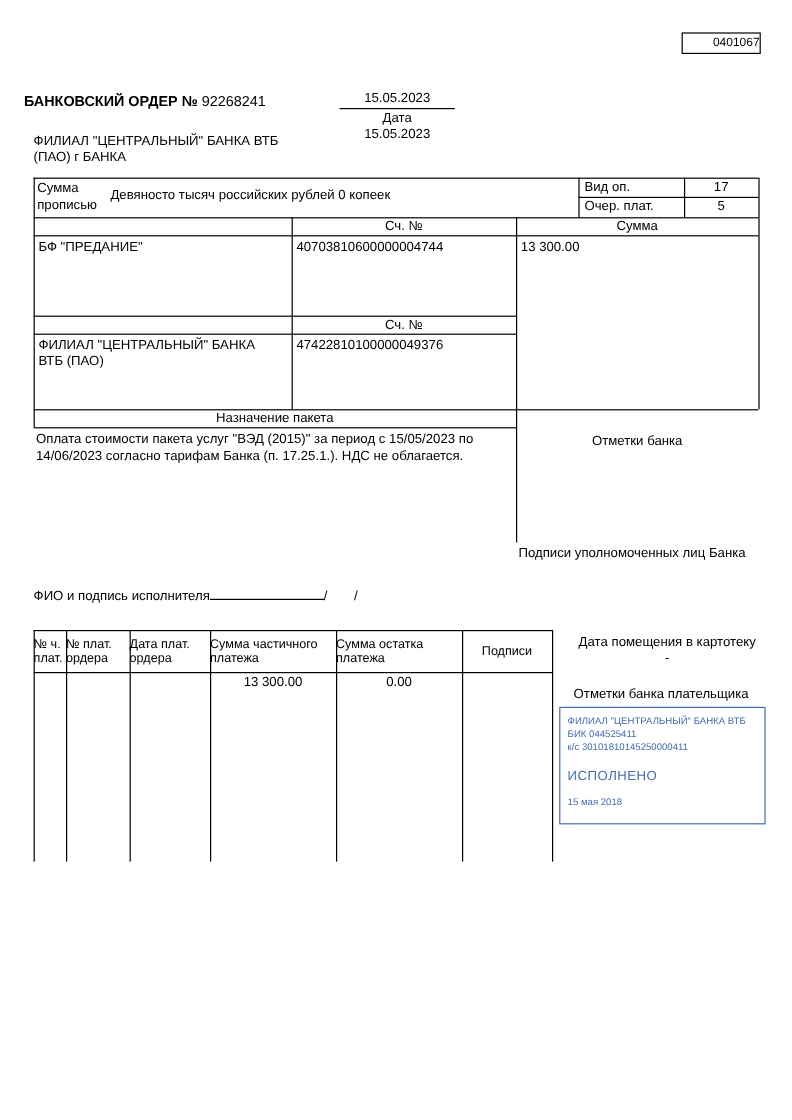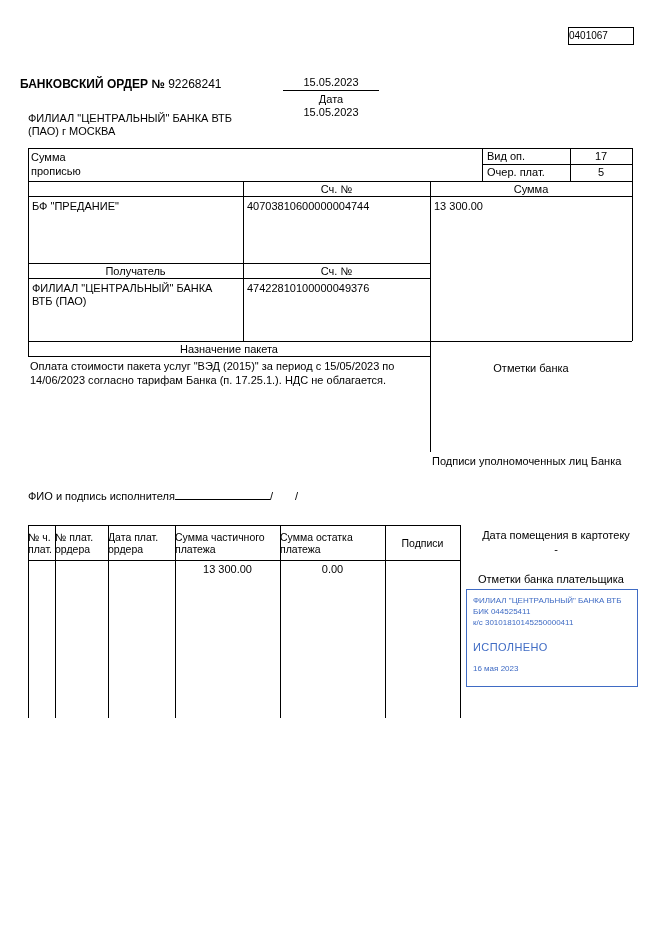--- a/index.html
+++ b/index.html
@@ -11,21 +11,21 @@
   .abs { position:absolute; }
   .hline { position:absolute; height:1px; background:#000; }
   .vline { position:absolute; width:1px; background:#000; }
   .c { text-align:center; }
   .b { font-weight:bold; }
   .flexcell { display:flex; align-items:center; justify-content:center; text-align:left; }
   .uline { display:inline-block; border-bottom:1px solid #000; height:11px; vertical-align:baseline; }
   .lh13 { line-height:13px; }
   .formcode {
     position:absolute; left:568px; top:27px; width:64px; height:16px;
-    border:1px solid #000; line-height:16px; text-align:left; font-size:10px;
+    border:1px solid #000; line-height:16px; text-align:right; font-size:10px;
   }
   .dateblock { position:absolute; left:283px; top:76px; width:96px; text-align:center; line-height:13px; }
   .dateblock .du { border-bottom:1px solid #000; padding-bottom:1px; margin-bottom:2px; }
   .smallhead { font-size:10.5px; line-height:12px; }
   .stamp {
     position:absolute; left:466px; top:589px; width:172px; height:98px;
     border:1px solid #3f6bc4; box-sizing:border-box; padding:5px 6px; color:#3f6bc4;
   }
   .stamp .sm { font-size:8px; line-height:11px; }
   .stamp .status { margin-top:13px; font-size:11px; font-weight:normal; letter-spacing:0.4px; }
@@ -70,36 +70,36 @@
     <span>92268241</span>
   </div>
   <div class="dateblock">
     <div class="du">15.05.2023</div>
     <div>Дата</div>
     <div>15.05.2023</div>
   </div>
 
   <div class="abs lh13" style="left:28px;top:112px">
     <div>ФИЛИАЛ "ЦЕНТРАЛЬНЫЙ" БАНКА ВТБ</div>
-    <div>(ПАО) г МОСКВА</div>
+    <div>(ПАО) г БАНКА</div>
   </div>
 
   <div class="abs" style="left:31px;top:150px;width:56px;line-height:14px">Сумма прописью</div>
+  <div class="abs" style="left:92px;top:157px">Девяносто тысяч российских рублей 0 копеек</div>
   <div class="abs" style="left:487px;top:150px">Вид оп.</div>
   <div class="abs c" style="left:570px;top:150px;width:62px">17</div>
   <div class="abs" style="left:487px;top:166px">Очер. плат.</div>
   <div class="abs c" style="left:570px;top:166px;width:62px">5</div>
 
   <div class="abs c" style="left:243px;top:183px;width:187px">Сч. №</div>
   <div class="abs c" style="left:430px;top:183px;width:202px">Сумма</div>
   <div class="abs" style="left:32px;top:200px">БФ "ПРЕДАНИЕ"</div>
   <div class="abs" style="left:247px;top:200px">40703810600000004744</div>
   <div class="abs" style="left:434px;top:200px">13 300.00</div>
 
-  <div class="abs c" style="left:28px;top:265px;width:215px">Получатель</div>
   <div class="abs c" style="left:243px;top:265px;width:187px">Сч. №</div>
   <div class="abs lh13" style="left:32px;top:282px;width:200px">ФИЛИАЛ "ЦЕНТРАЛЬНЫЙ" БАНКА ВТБ (ПАО)</div>
   <div class="abs" style="left:247px;top:282px">47422810100000049376</div>
 
   <div class="abs c" style="left:28px;top:343px;width:402px">Назначение пакета</div>
   <div class="abs" style="left:30px;top:360px;width:398px;line-height:13.5px">Оплата стоимости пакета услуг "ВЭД (2015)" за период с 15/05/2023 по 14/06/2023 согласно тарифам Банка (п. 17.25.1.). НДС не облагается.</div>
   <div class="abs c" style="left:430px;top:362px;width:202px">Отметки банка</div>
   <div class="abs" style="left:432px;top:455px">Подписи уполномоченных лиц Банка</div>
 
   <div class="abs" style="left:28px;top:488px">
@@ -118,16 +118,16 @@
 
   <div class="abs c" style="left:470px;top:529px;width:172px">Дата помещения в картотеку</div>
   <div class="abs c" style="left:470px;top:543px;width:172px">-</div>
   <div class="abs" style="left:478px;top:573px">Отметки банка плательщика</div>
 
   <div class="stamp" style="border-color: rgb(63, 107, 196); color: rgb(63, 107, 196);">
     <div class="sm">ФИЛИАЛ "ЦЕНТРАЛЬНЫЙ" БАНКА ВТБ</div>
     <div class="sm">БИК 044525411</div>
     <div class="sm">к/с 30101810145250000411</div>
     <div class="status">ИСПОЛНЕНО</div>
-    <div class="sdate">16 мая 2023</div>
+    <div class="sdate">15 мая 2018</div>
   </div>
 
 </div>
 
 </body></html>

